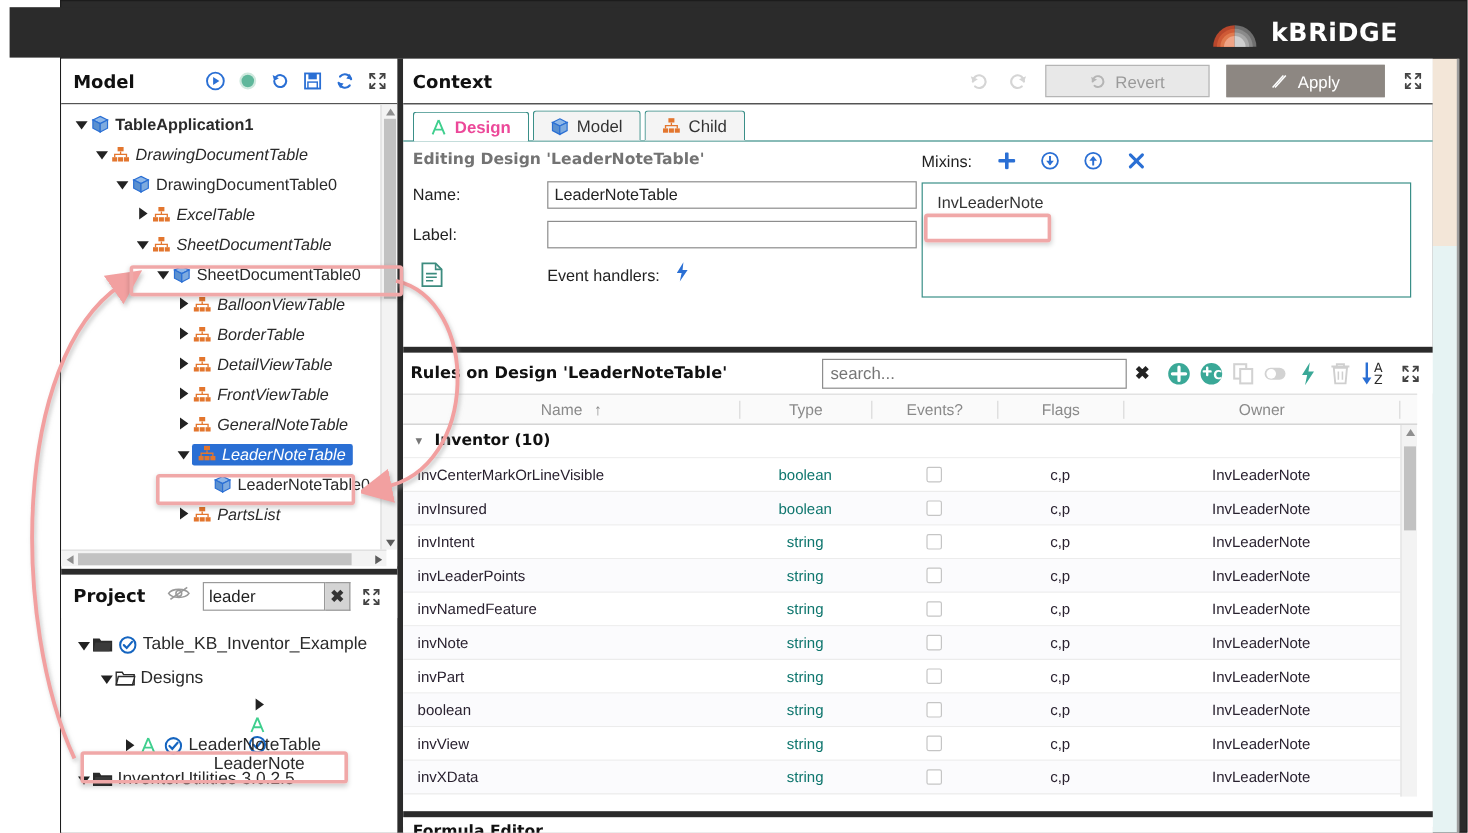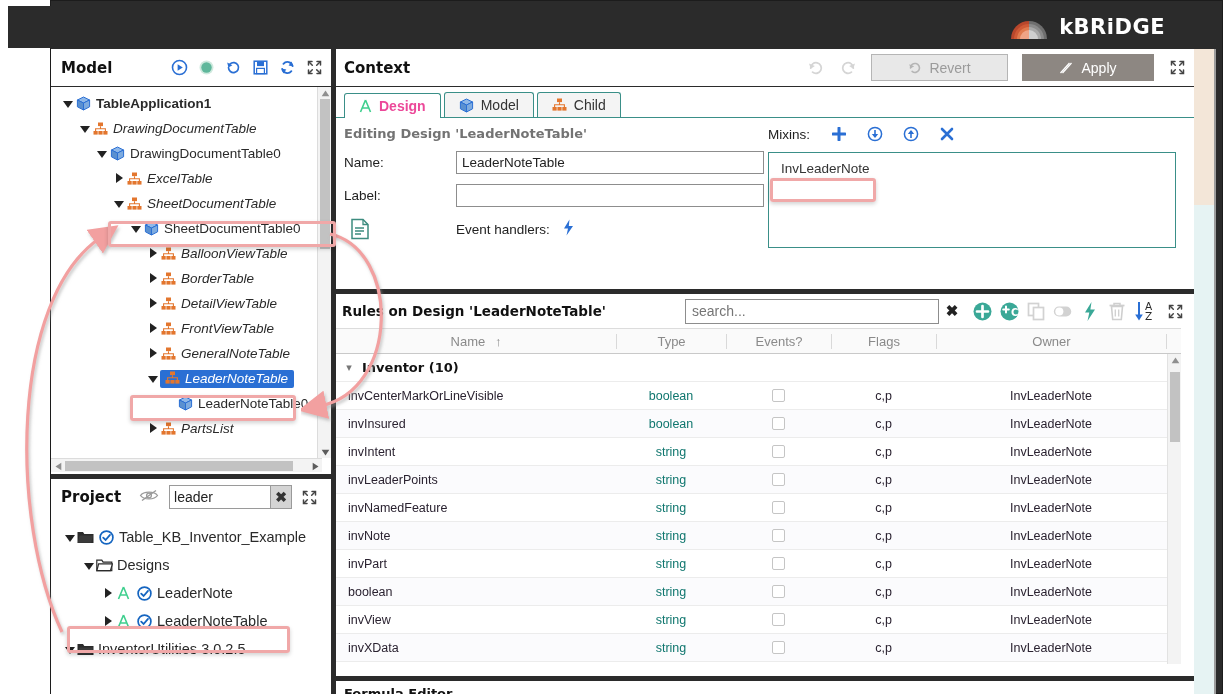--- a/index.html
+++ b/index.html
@@ -568,21 +568,21 @@
           <div class="pnode" style="padding-left: 31px;">
             <span class="tw"><span class="caret-d"></span></span>
             <span class="ticon">
               <svg width="17" height="14" viewBox="0 0 17 14">
                 <path d="M0.8 2.2 H5.8 L7.1 4.2 H15.8 V12.6 H0.8 Z" fill="none" stroke="#2b2b2b" stroke-width="1.2"></path>
                 <path d="M2.6 5.8 H16.4 L14.4 12.6 H0.9 Z" fill="#fff" stroke="#2b2b2b" stroke-width="1.2"></path>
               </svg>
             </span>
             <span class="plabel">Designs</span>
           </div>
-          <div class="pnode" style="padding-left: 50px;">
+          <div class="pnode" style="padding-left: 50px; flex-direction: column;">
             <span class="tw"><span class="caret-r"></span></span>
             <span class="ticon">
               <svg width="13" height="14" viewBox="0 0 13 14">
                 <path d="M6.5 1 L11.5 13 M6.5 1 L1.5 13 M3.2 9 H9.8" stroke="#3fcf8e" stroke-width="1.6" fill="none"></path>
               </svg>
             </span>
             <span class="ticon">
               <svg width="15" height="15" viewBox="0 0 15 15">
                 <circle cx="7.5" cy="7.5" r="6.4" fill="none" stroke="#1565c0" stroke-width="1.7"></circle>
                 <path d="M4.2 7.6 L6.6 10 L11 4.9" fill="none" stroke="#1565c0" stroke-width="1.8" stroke-linecap="round"></path>

